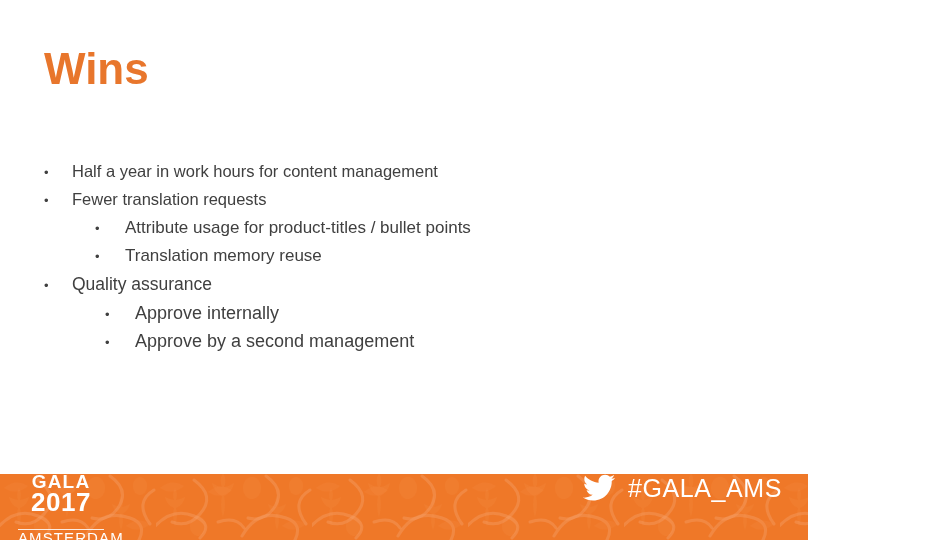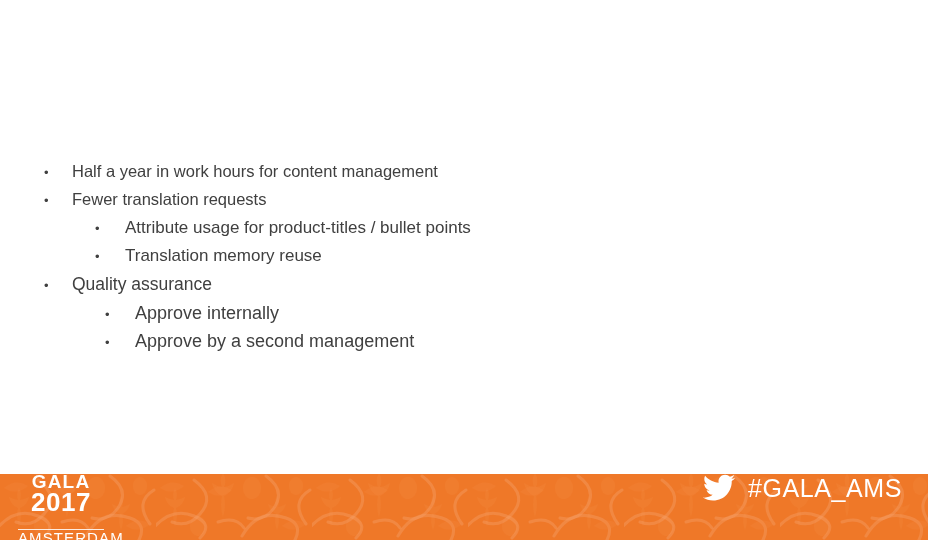--- a/index.html
+++ b/index.html
@@ -104,21 +104,21 @@
   .lvl2b .bullet-mark {
     width: 30px;
     font-size: 13px;
   }
 
   
   .footer {
     position: absolute;
     left: 0;
     bottom: 0;
-    width: 928px;
+    width: 808px;
     height: 66px;
     background: #EF7828;
     overflow: hidden;
   }
 
   .footer-pattern {
     position: absolute;
     left: 0; top: 0;
     width: 936px;
     height: 66px;
@@ -181,20 +181,21 @@
     font-size: 25px;
     letter-spacing: 0.6px;
     white-space: nowrap;
   }
 </style>
 </head>
 <body>
 
 <div class="slide">
 
+  <div class="slide-title">Wins</div>
 
   <div class="body-list">
 
     <div class="bullet-row lvl1">
       <span class="bullet-mark">•</span>
       <span class="bullet-text">Half a year in work hours for content management</span>
     </div>
 
     <div class="bullet-row lvl1">
       <span class="bullet-mark">•</span>

